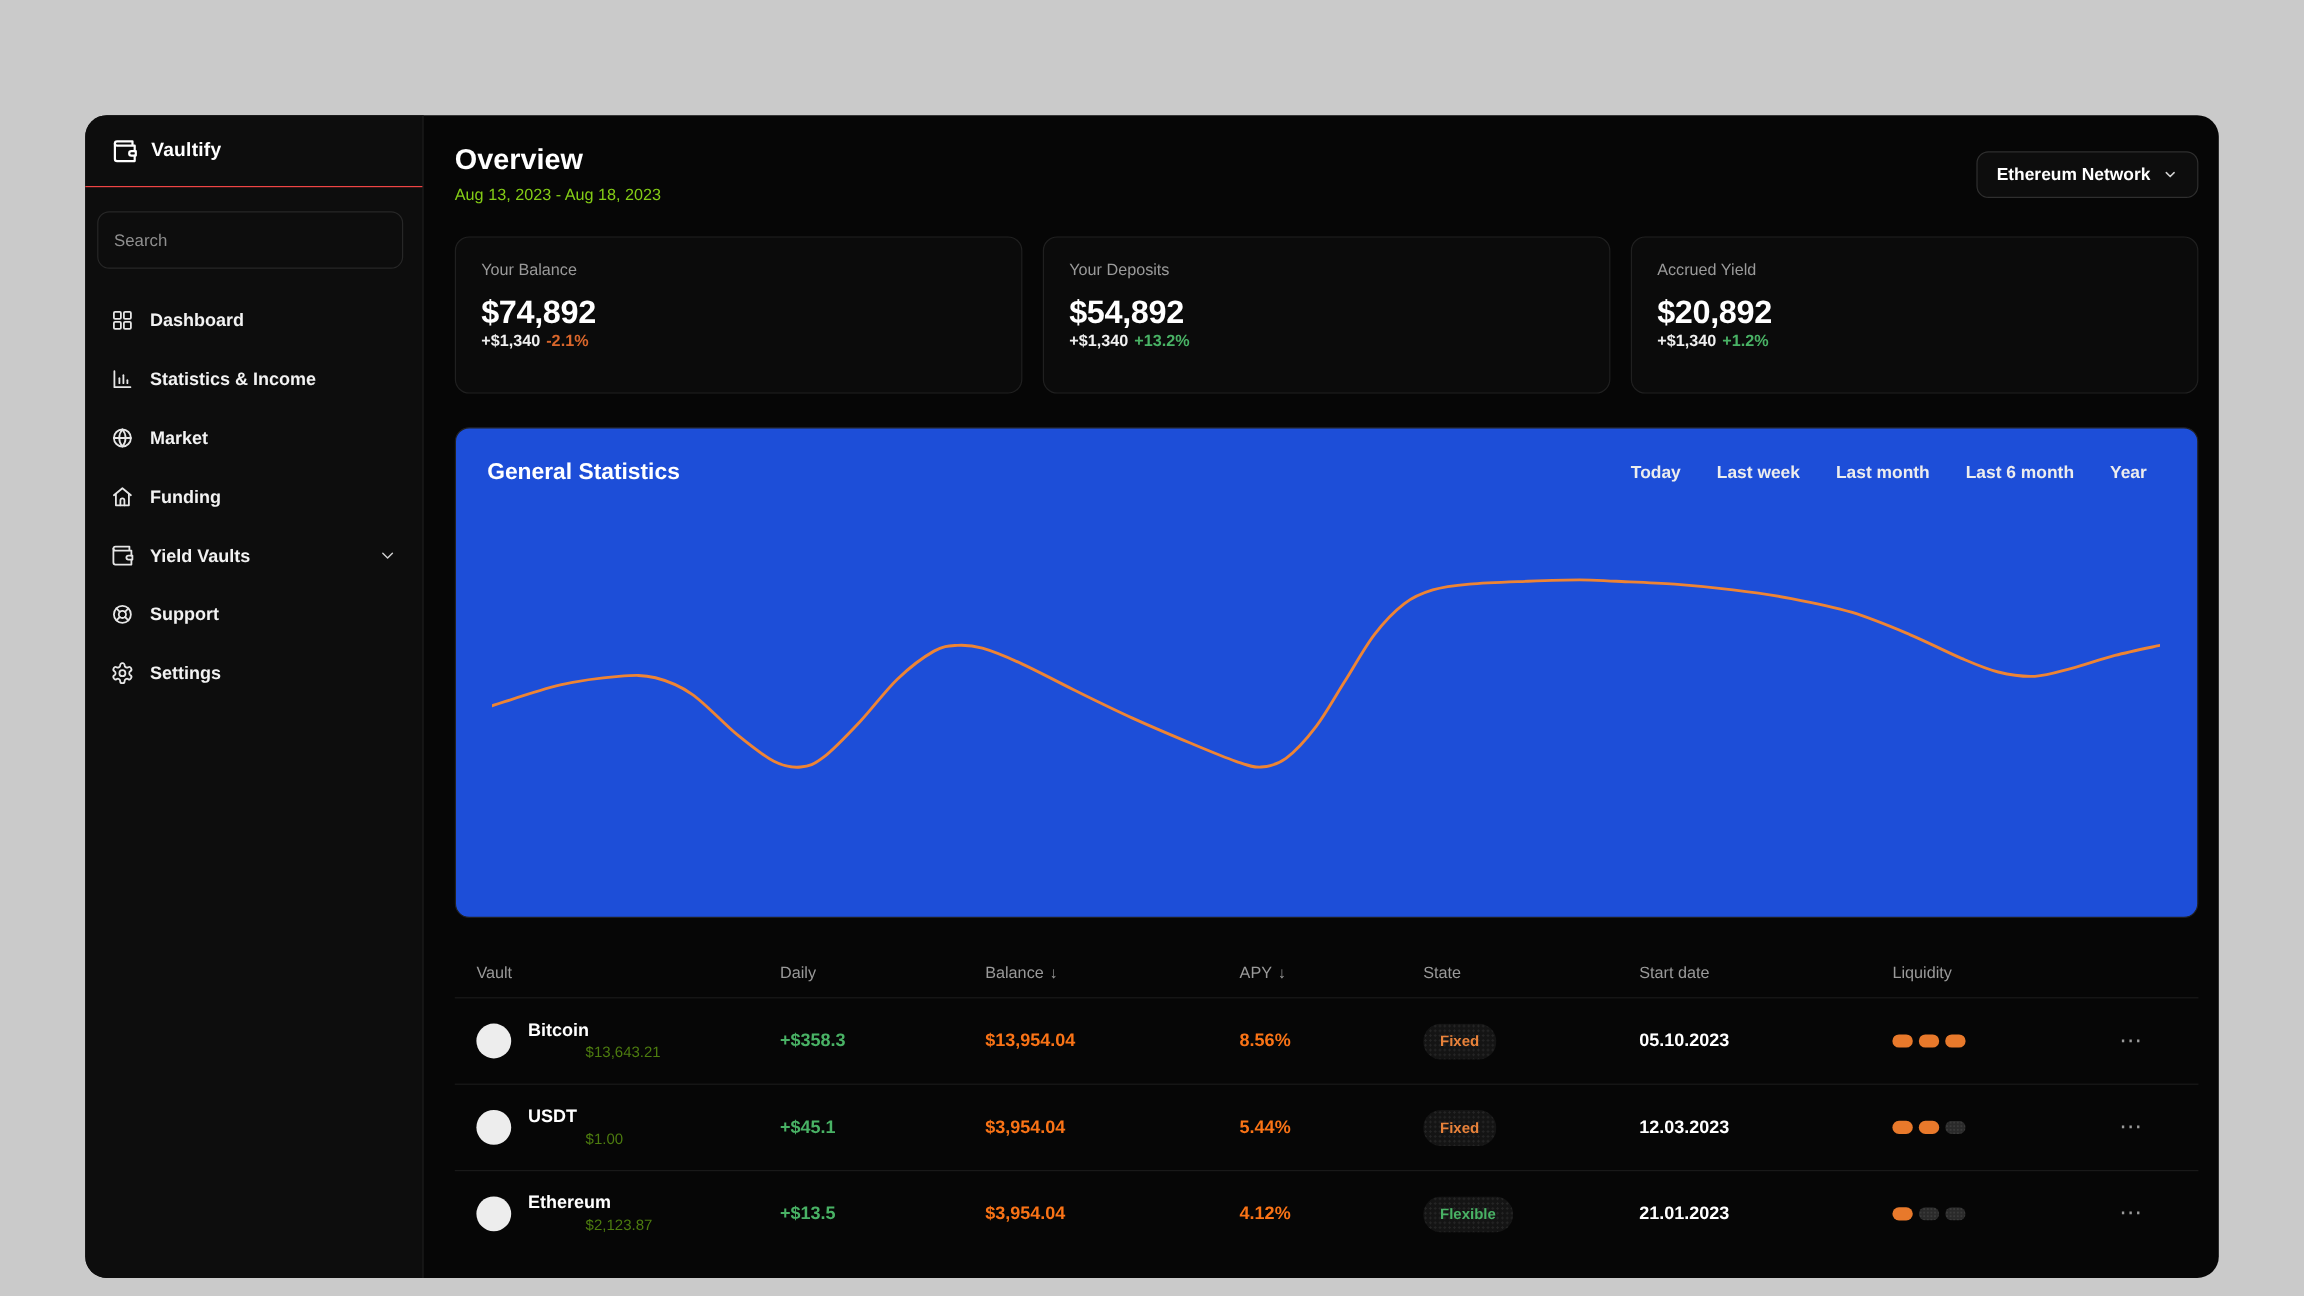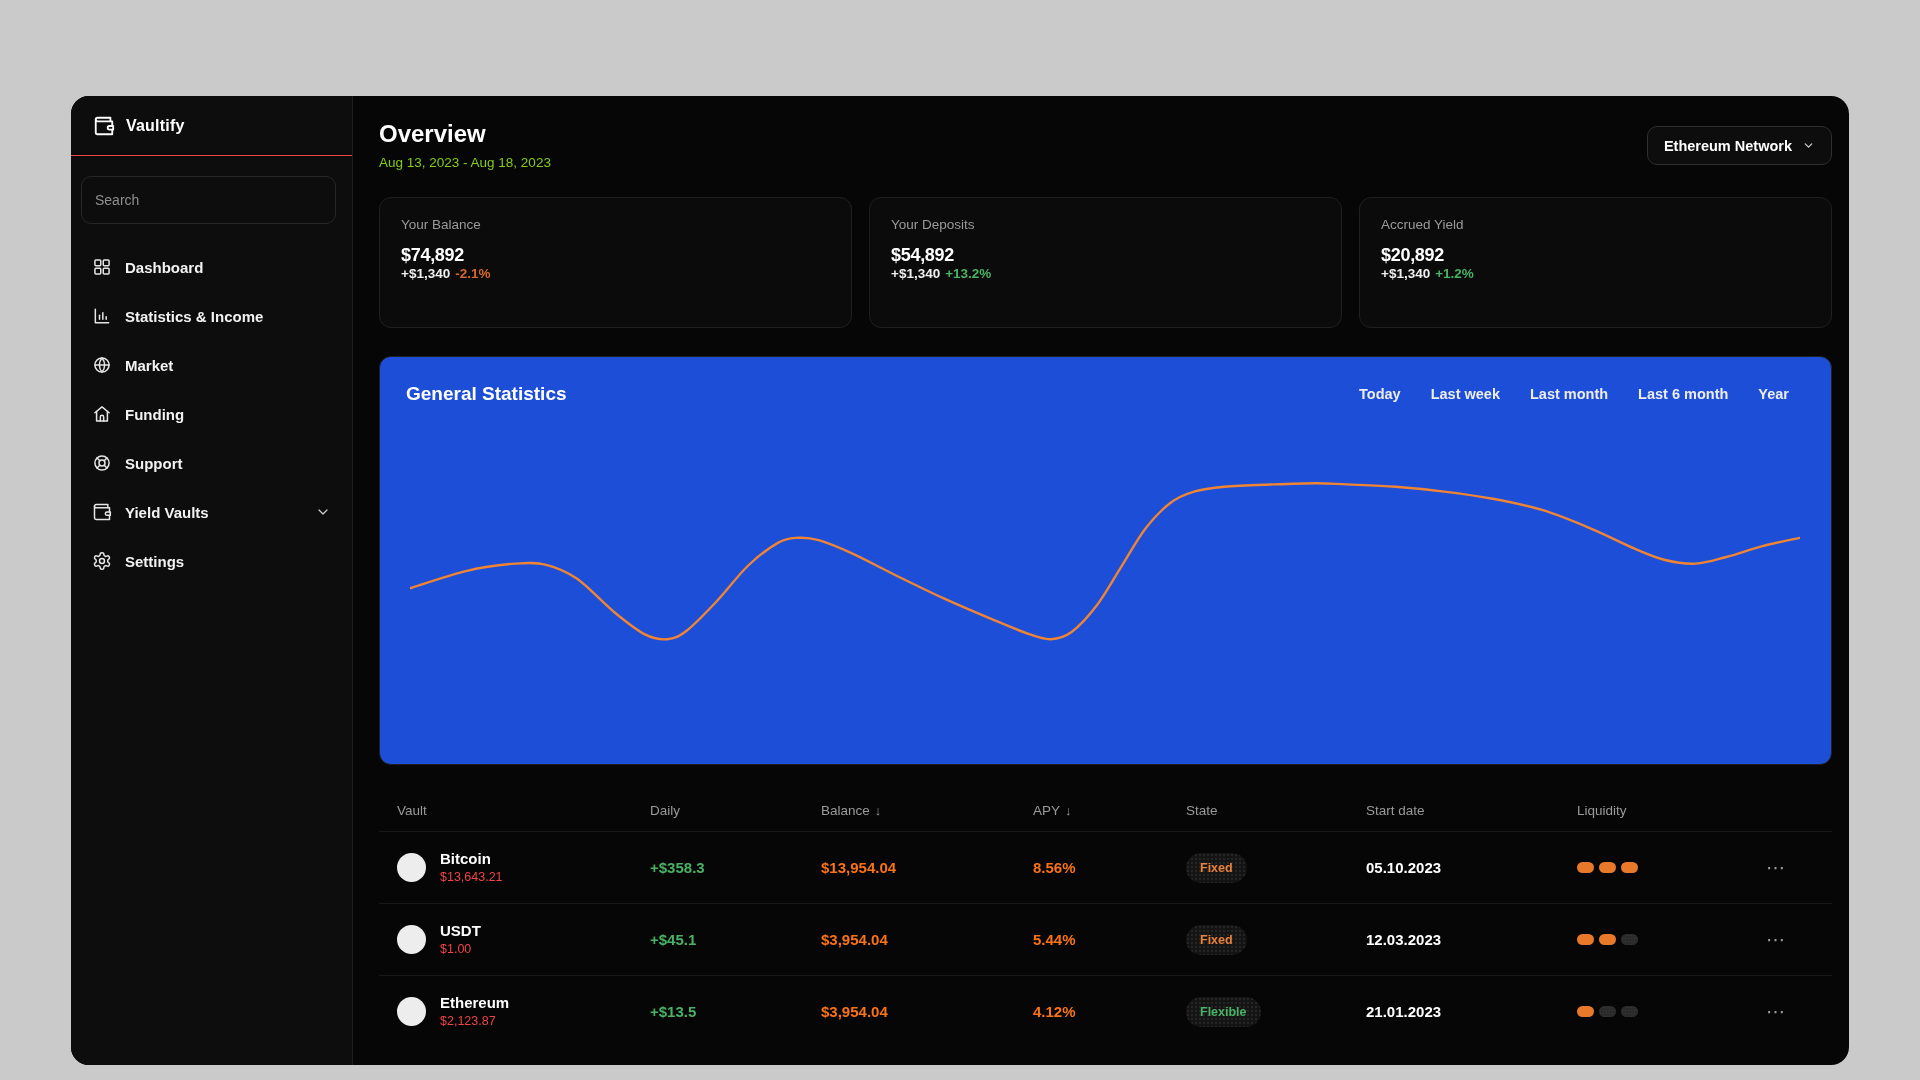--- a/index.html
+++ b/index.html
@@ -52,21 +52,21 @@
     color:#fff;font-size:14.5px;font-weight:700;cursor:pointer;
   }
   .network-btn svg{width:13px;height:13px;color:#cfcfcf;}
   
   .stat-row{display:flex;gap:17px;margin-top:27px;}
   .stat-card{
     flex:1;height:131px;box-sizing:border-box;background:#0b0b0b;
     border:1px solid #202020;border-radius:12px;padding:19px 21px;
   }
   .stat-label{color:#9a9a9a;font-size:13.5px;}
-  .stat-value{color:#fff;font-size:18px;font-weight:700;letter-spacing:-.3px;margin-top:13px;}
+  .stat-value{color:#fff;font-size:27px;font-weight:700;letter-spacing:-.3px;margin-top:13px;}
   .stat-delta{margin-top:0;font-size:13.5px;font-weight:700;color:#efefef;}
   .stat-delta .pct{margin-left:5px;}
   
   .chart-card{
     margin-top:28px;height:409px;box-sizing:border-box;position:relative;
     background:#1d4ed8;border:1px solid #202020;border-radius:12px;
   }
   .chart-header{display:flex;justify-content:space-between;align-items:center;padding:26px 42px 0 26px;}
   .chart-title{color:#fff;font-size:19px;font-weight:700;}
   .filters{display:flex;gap:30px;}
@@ -78,21 +78,21 @@
   .trow,.thead{
     display:grid;grid-template-columns:253px 171px 212px 153px 180px 211px 185px 1fr;
     align-items:center;padding:0 18px;
   }
   .thead{height:42px;color:#9a9a9a;font-size:13.5px;}
   .thead .arrow{margin-left:5px;font-size:13px;}
   .trow{height:71px;border-top:1px solid #191919;cursor:pointer;}
   .vault-cell{display:flex;align-items:center;gap:14px;}
   .avatar{width:29px;height:29px;border-radius:50%;background:#ededed;flex:none;}
   .vault-name{color:#fff;font-size:15px;font-weight:700;line-height:1.1;}
-  .vault-price{color:#ef4444;font-size:12.5px;margin-top:3px;}
+  .vault-price{color:#4d7c0f;font-size:12.5px;margin-top:3px;margin-left:48px;}
   .daily{font-size:15px;font-weight:600;}
   .balance,.apy{color:#f97316;font-size:15px;font-weight:600;}
   .state-pill{
     display:inline-flex;align-items:center;padding:8px 14px;border-radius:999px;
     font-size:12.5px;font-weight:600;background:#141414;
     background-image:radial-gradient(#252525 0.8px,transparent 0.9px);
     background-size:4px 4px;width:max-content;
   }
   .date{color:#fff;font-size:15px;font-weight:600;}
   .liq{display:flex;gap:5px;}
@@ -154,44 +154,44 @@
               <path d="M3.5 10.5 12 3.5l8.5 7"></path>
               <path d="M5.5 9v11.5h13V9"></path>
               <path d="M10 20.5v-5a2 2 0 0 1 4 0v5"></path>
             </svg>
           </span>
           <span class="nav-label">Funding</span>
         </div>
         <div class="nav-item">
           <span class="nav-icon">
             <svg viewBox="0 0 24 24" fill="none" stroke="currentColor" stroke-width="1.8" stroke-linecap="round" stroke-linejoin="round">
+              <path d="M21 12V7H5a2 2 0 0 1 0-4h14v4"></path>
+              <path d="M3 5v14a2 2 0 0 0 2 2h16v-5"></path>
+              <path d="M18 12a2 2 0 0 0 0 4h4v-4Z"></path>
+            </svg>
+          </span>
+          <span class="nav-label">Yield Vaults</span>
+          <span class="nav-chevron">
+            <svg viewBox="0 0 24 24" fill="none" stroke="currentColor" stroke-width="1.8" stroke-linecap="round" stroke-linejoin="round">
+              <path d="m6 9 6 6 6-6"></path>
+            </svg>
+          </span>
+        </div>
+        <div class="nav-item">
+          <span class="nav-icon">
+            <svg viewBox="0 0 24 24" fill="none" stroke="currentColor" stroke-width="1.8" stroke-linecap="round" stroke-linejoin="round">
               <circle cx="12" cy="12" r="8.5"></circle>
               <circle cx="12" cy="12" r="3.6"></circle>
               <path d="m6 6 3.4 3.4"></path>
               <path d="m14.6 14.6 3.4 3.4"></path>
               <path d="m14.6 9.4 3.4-3.4"></path>
               <path d="m6 18 3.4-3.4"></path>
             </svg>
           </span>
           <span class="nav-label">Support</span>
-        </div>
-        <div class="nav-item">
-          <span class="nav-icon">
-            <svg viewBox="0 0 24 24" fill="none" stroke="currentColor" stroke-width="1.8" stroke-linecap="round" stroke-linejoin="round">
-              <path d="M21 12V7H5a2 2 0 0 1 0-4h14v4"></path>
-              <path d="M3 5v14a2 2 0 0 0 2 2h16v-5"></path>
-              <path d="M18 12a2 2 0 0 0 0 4h4v-4Z"></path>
-            </svg>
-          </span>
-          <span class="nav-label">Yield Vaults</span>
-          <span class="nav-chevron">
-            <svg viewBox="0 0 24 24" fill="none" stroke="currentColor" stroke-width="1.8" stroke-linecap="round" stroke-linejoin="round">
-              <path d="m6 9 6 6 6-6"></path>
-            </svg>
-          </span>
         </div>
         <div class="nav-item">
           <span class="nav-icon">
             <svg viewBox="0 0 24 24" fill="none" stroke="currentColor" stroke-width="1.8" stroke-linecap="round" stroke-linejoin="round">
               <path d="M12.22 2h-.44a2 2 0 0 0-2 2v.18a2 2 0 0 1-1 1.73l-.43.25a2 2 0 0 1-2 0l-.15-.08a2 2 0 0 0-2.73.73l-.22.38a2 2 0 0 0 .73 2.73l.15.1a2 2 0 0 1 1 1.72v.51a2 2 0 0 1-1 1.74l-.15.09a2 2 0 0 0-.73 2.73l.22.38a2 2 0 0 0 2.73.73l.15-.08a2 2 0 0 1 2 0l.43.25a2 2 0 0 1 1 1.73V20a2 2 0 0 0 2 2h.44a2 2 0 0 0 2-2v-.18a2 2 0 0 1 1-1.73l.43-.25a2 2 0 0 1 2 0l.15.08a2 2 0 0 0 2.73-.73l.22-.39a2 2 0 0 0-.73-2.73l-.15-.08a2 2 0 0 1-1-1.74v-.5a2 2 0 0 1 1-1.74l.15-.09a2 2 0 0 0 .73-2.73l-.22-.38a2 2 0 0 0-2.73-.73l-.15.08a2 2 0 0 1-2 0l-.43-.25a2 2 0 0 1-1-1.73V4a2 2 0 0 0-2-2z"></path>
               <circle cx="12" cy="12" r="3"></circle>
             </svg>
           </span>
           <span class="nav-label">Settings</span>
         </div>

